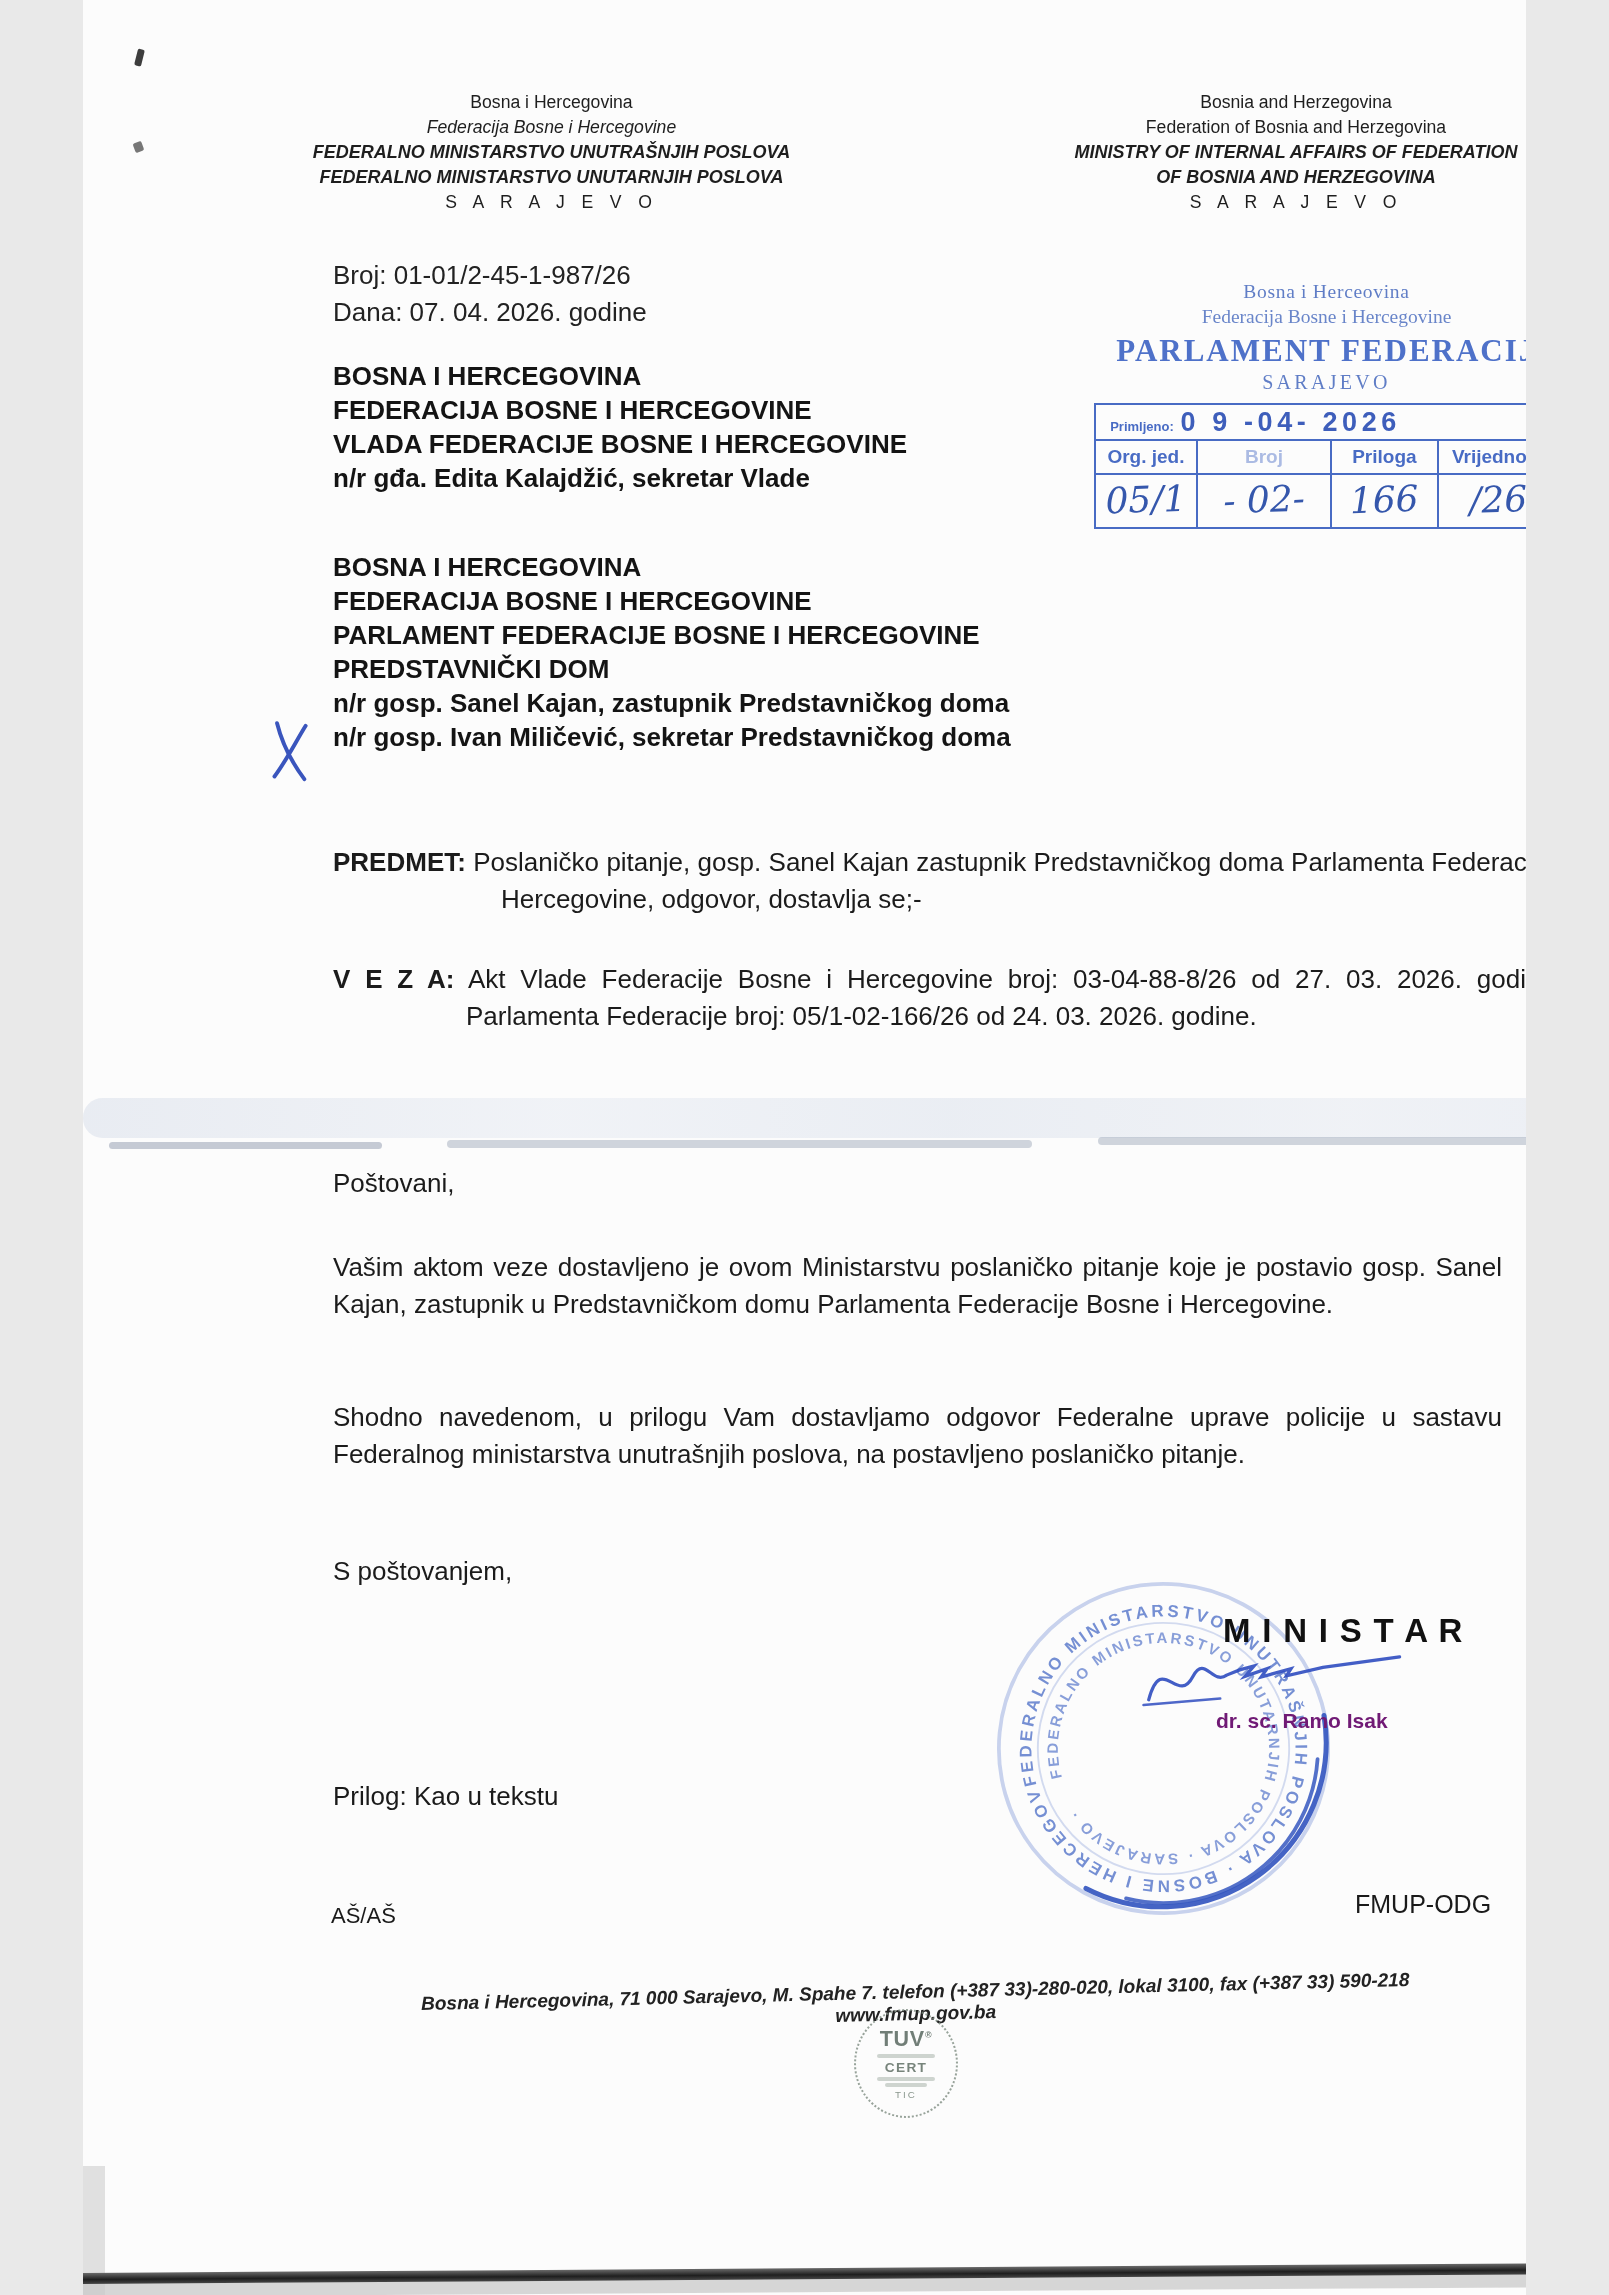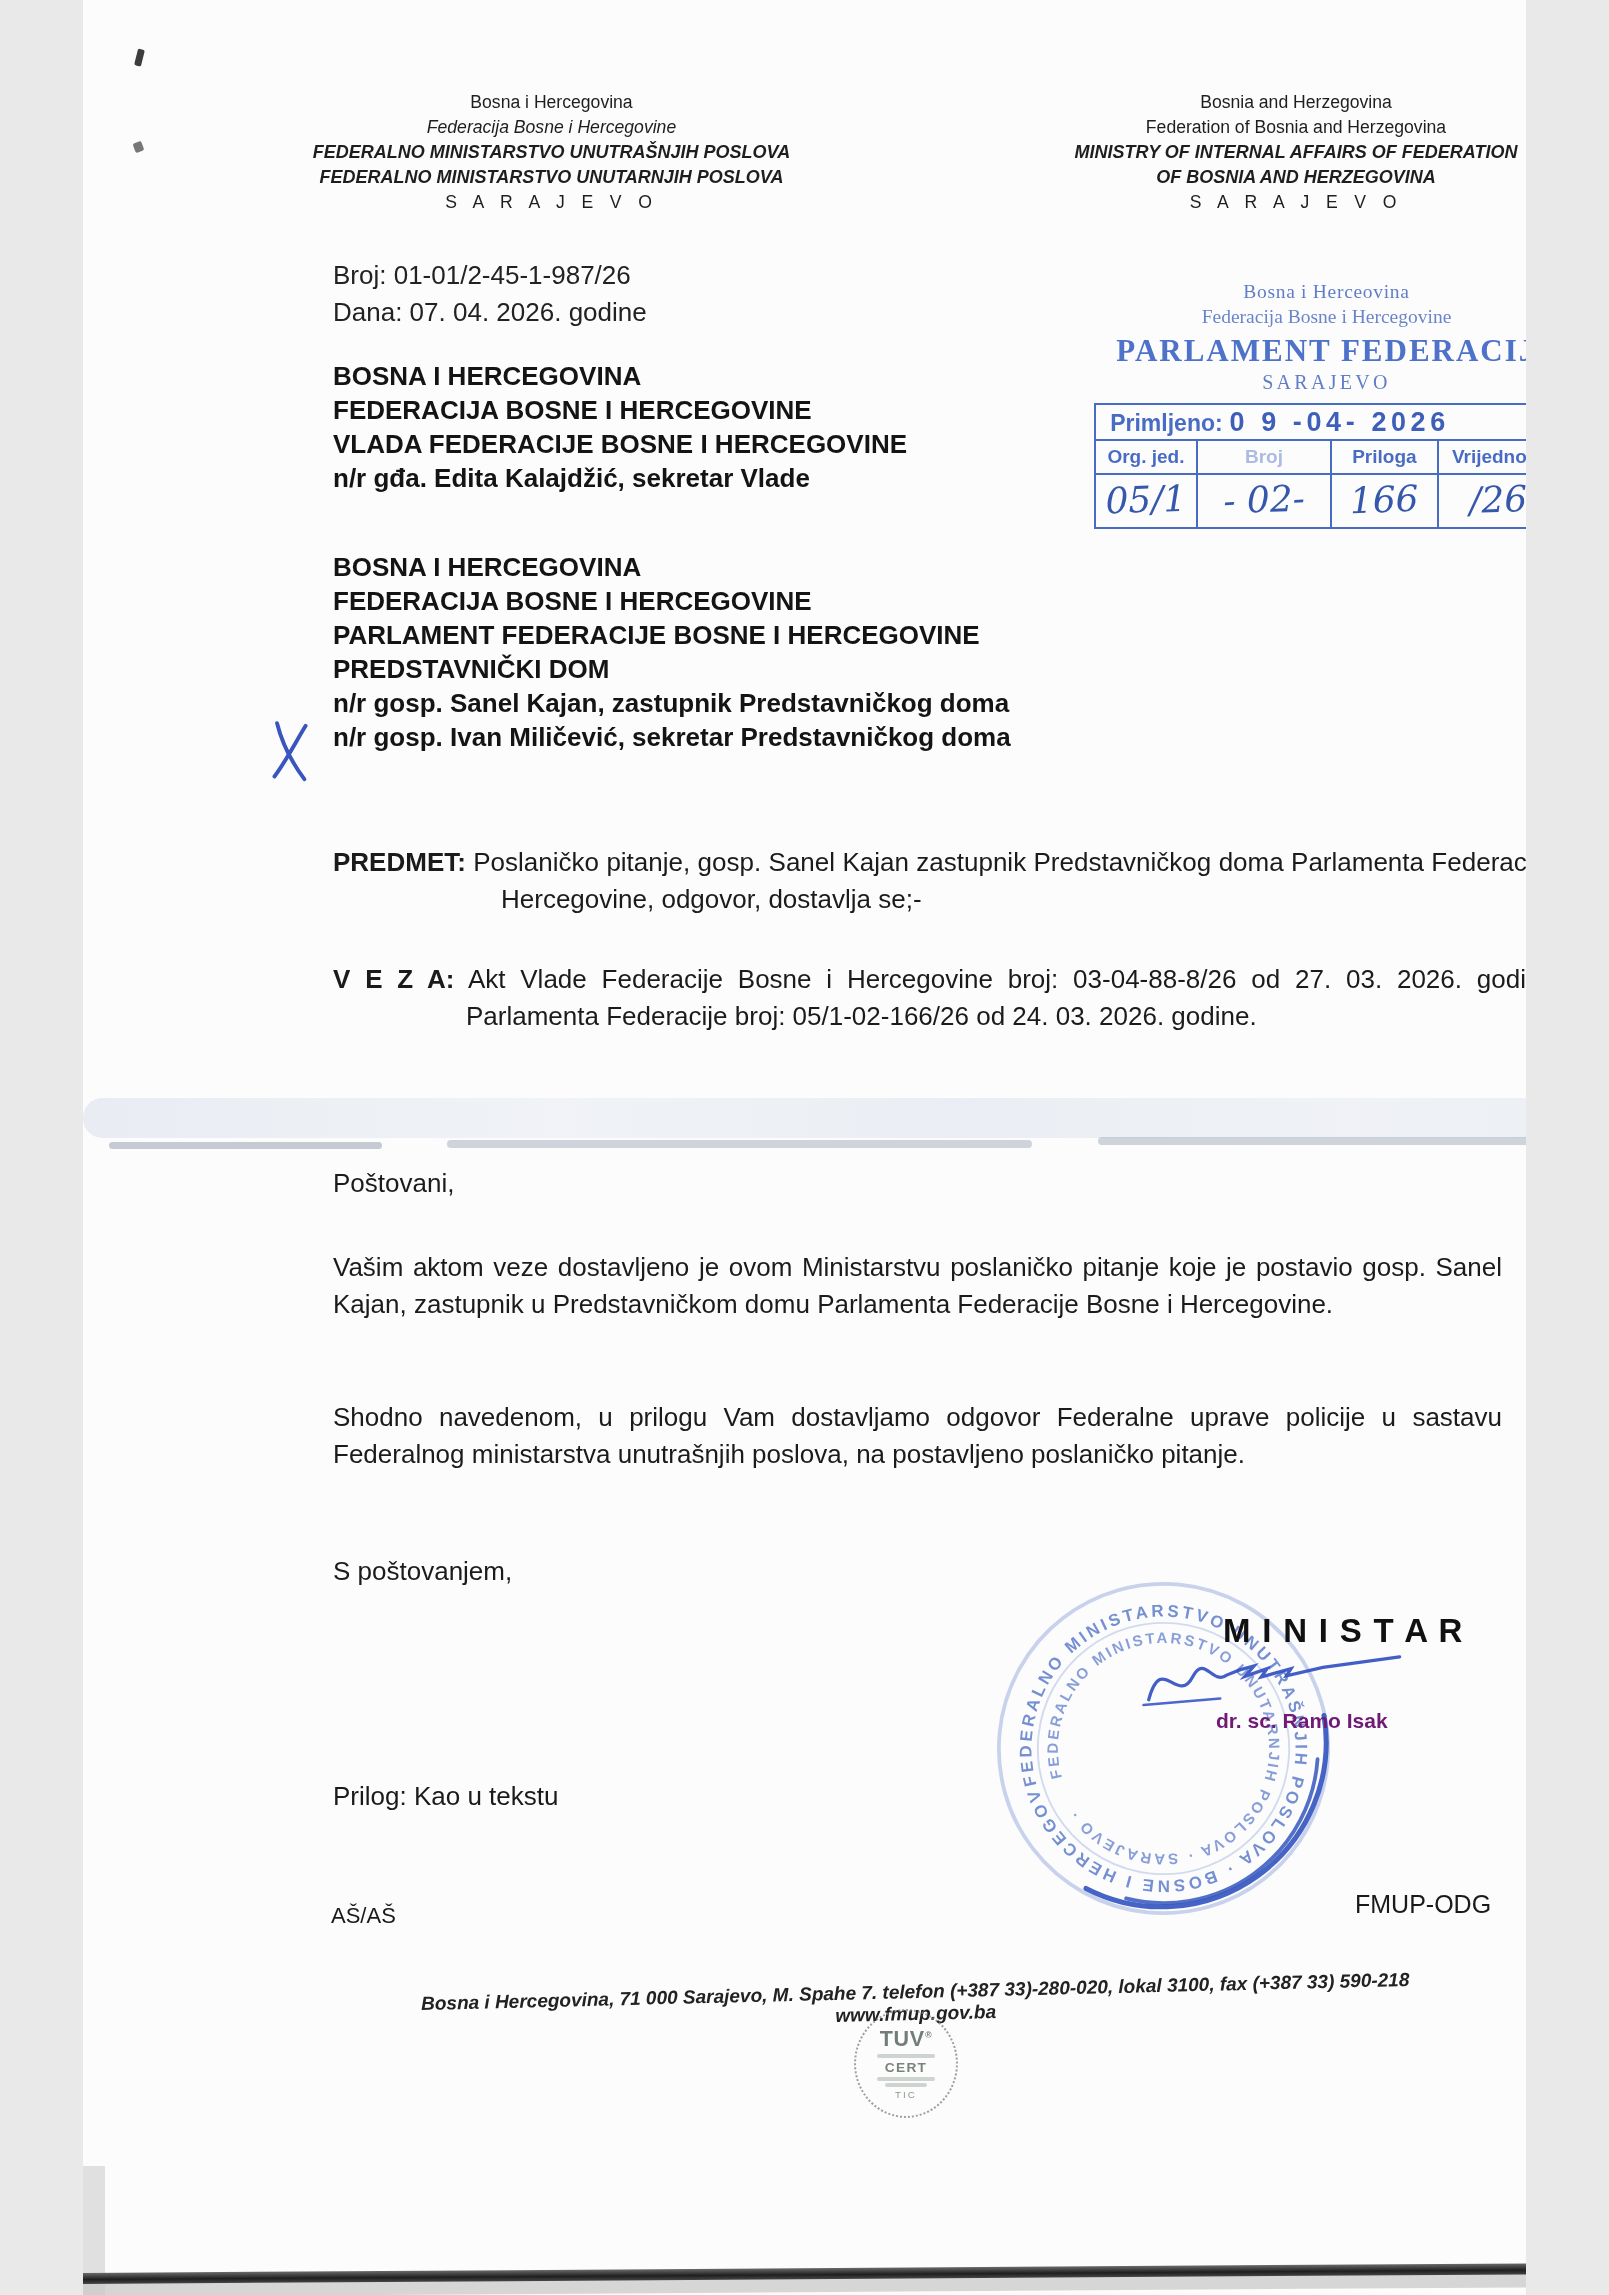--- a/index.html
+++ b/index.html
@@ -18,21 +18,21 @@
   
   .ref{position:absolute;left:250px;top:257px;font-size:26px;line-height:37px;color:#222;}
   
   .receipt{position:absolute;left:1011px;top:281px;width:465px;color:#4568bd;}
   .receipt .s1{font-family:"Liberation Serif",serif;font-size:19.5px;text-align:center;opacity:.85;letter-spacing:0.7px;}
   .receipt .s2{font-family:"Liberation Serif",serif;font-size:19.5px;text-align:center;opacity:.8;margin-top:2.6px;}
   .receipt .st{font-family:"Liberation Serif",serif;font-size:31px;letter-spacing:2px;text-align:right;margin-top:5.2px;color:#3c63c4;font-weight:bold;opacity:.9;}
   .receipt .sc{font-family:"Liberation Serif",serif;font-size:20px;letter-spacing:3.3px;text-align:center;margin-top:2.6px;opacity:.85;}
   .rtable{margin-top:9px;border:2.6px solid #3f64c2;border-collapse:collapse;width:100%;opacity:.95;}
   .rtable td{border:2px solid #3f64c2;padding:1.3px 5.2px;}
-  .rtable .rl{font-size:23px;color:#3f64c2;font-weight:bold;padding:6.5px 3.9px 6.5px 9px;}
+  .rtable .rl{font-size:13px;color:#3f64c2;font-weight:bold;padding:6.5px 3.9px 6.5px 9px;}
   .rtable .rdate{font-size:27px;font-weight:bold;letter-spacing:4.6px;color:#3456b8;white-space:nowrap;}
   .rtable .hdr{font-size:19px;color:#3f64c2;font-weight:bold;text-align:center;padding:5.2px 2.6px;}
   .rtable .hdr.faded{opacity:.45;}
   .rtable .hw{font-family:"DejaVu Serif",serif;font-style:italic;font-size:36px;color:#2b4fa8;text-align:center;padding:3.9px 1.3px 6.5px;transform:rotate(-2deg);}
   
   .addr{position:absolute;left:250px;font-size:26px;font-weight:bold;line-height:34px;color:#141414;}
   .xmark{position:absolute;left:186px;top:718px;}
   
   .hangpar{position:absolute;left:250px;font-size:26px;line-height:37px;color:#1b1b1b;text-align:justify;}
   .hangpar b{font-weight:bold;}

